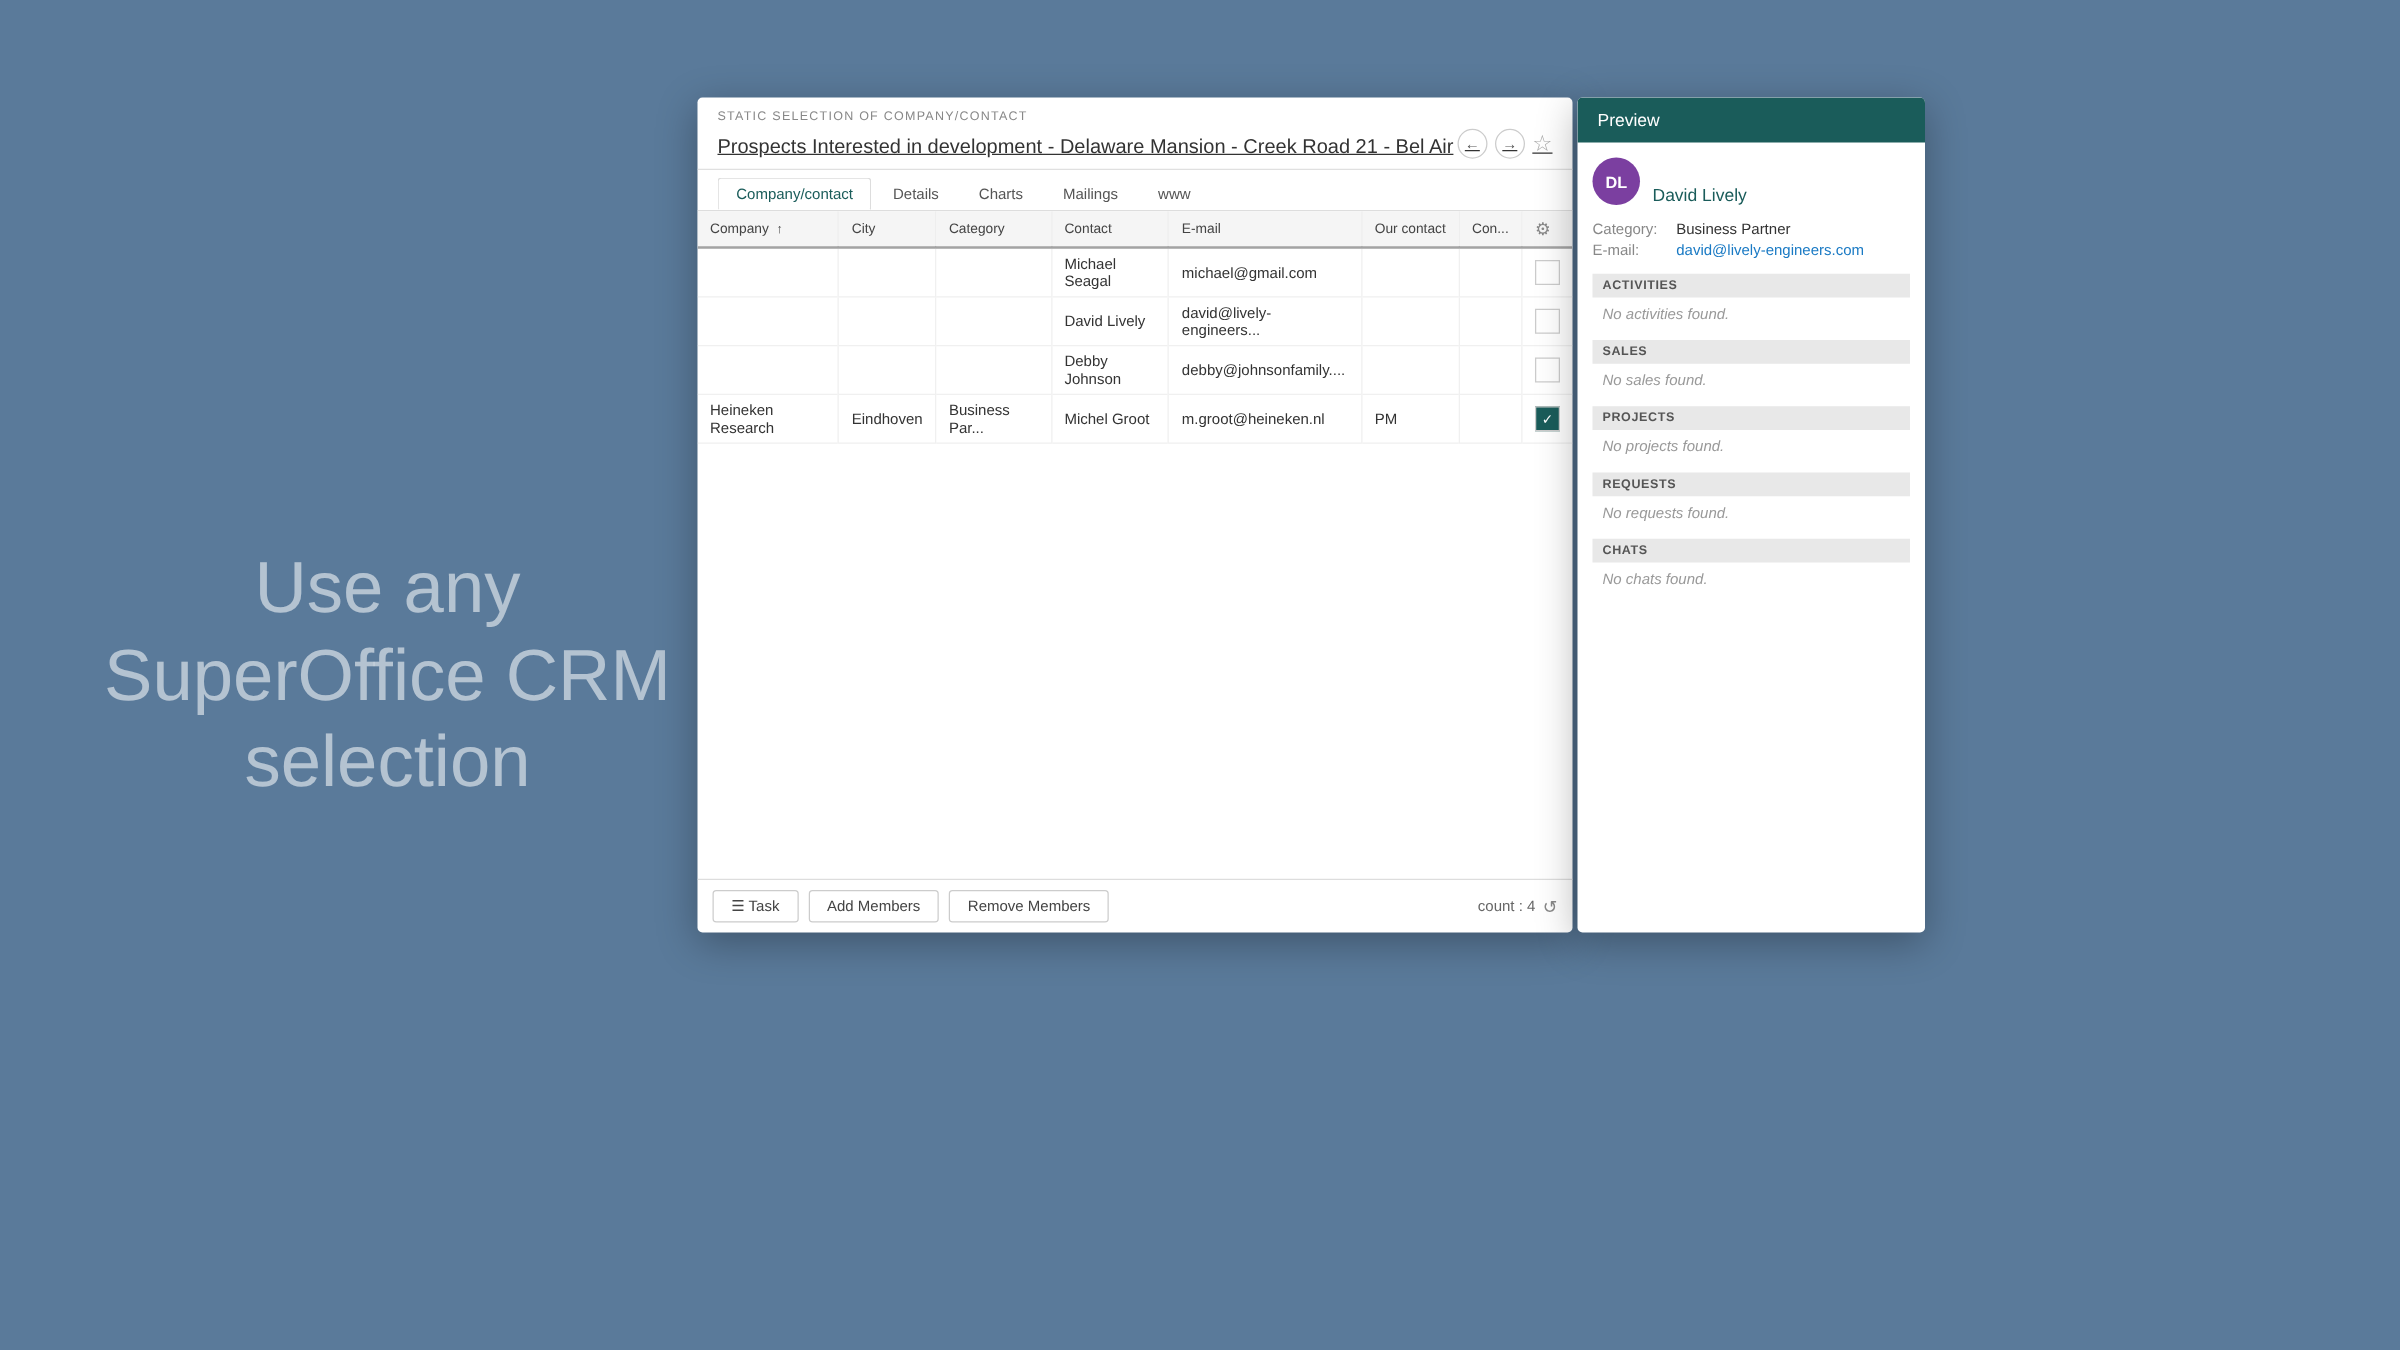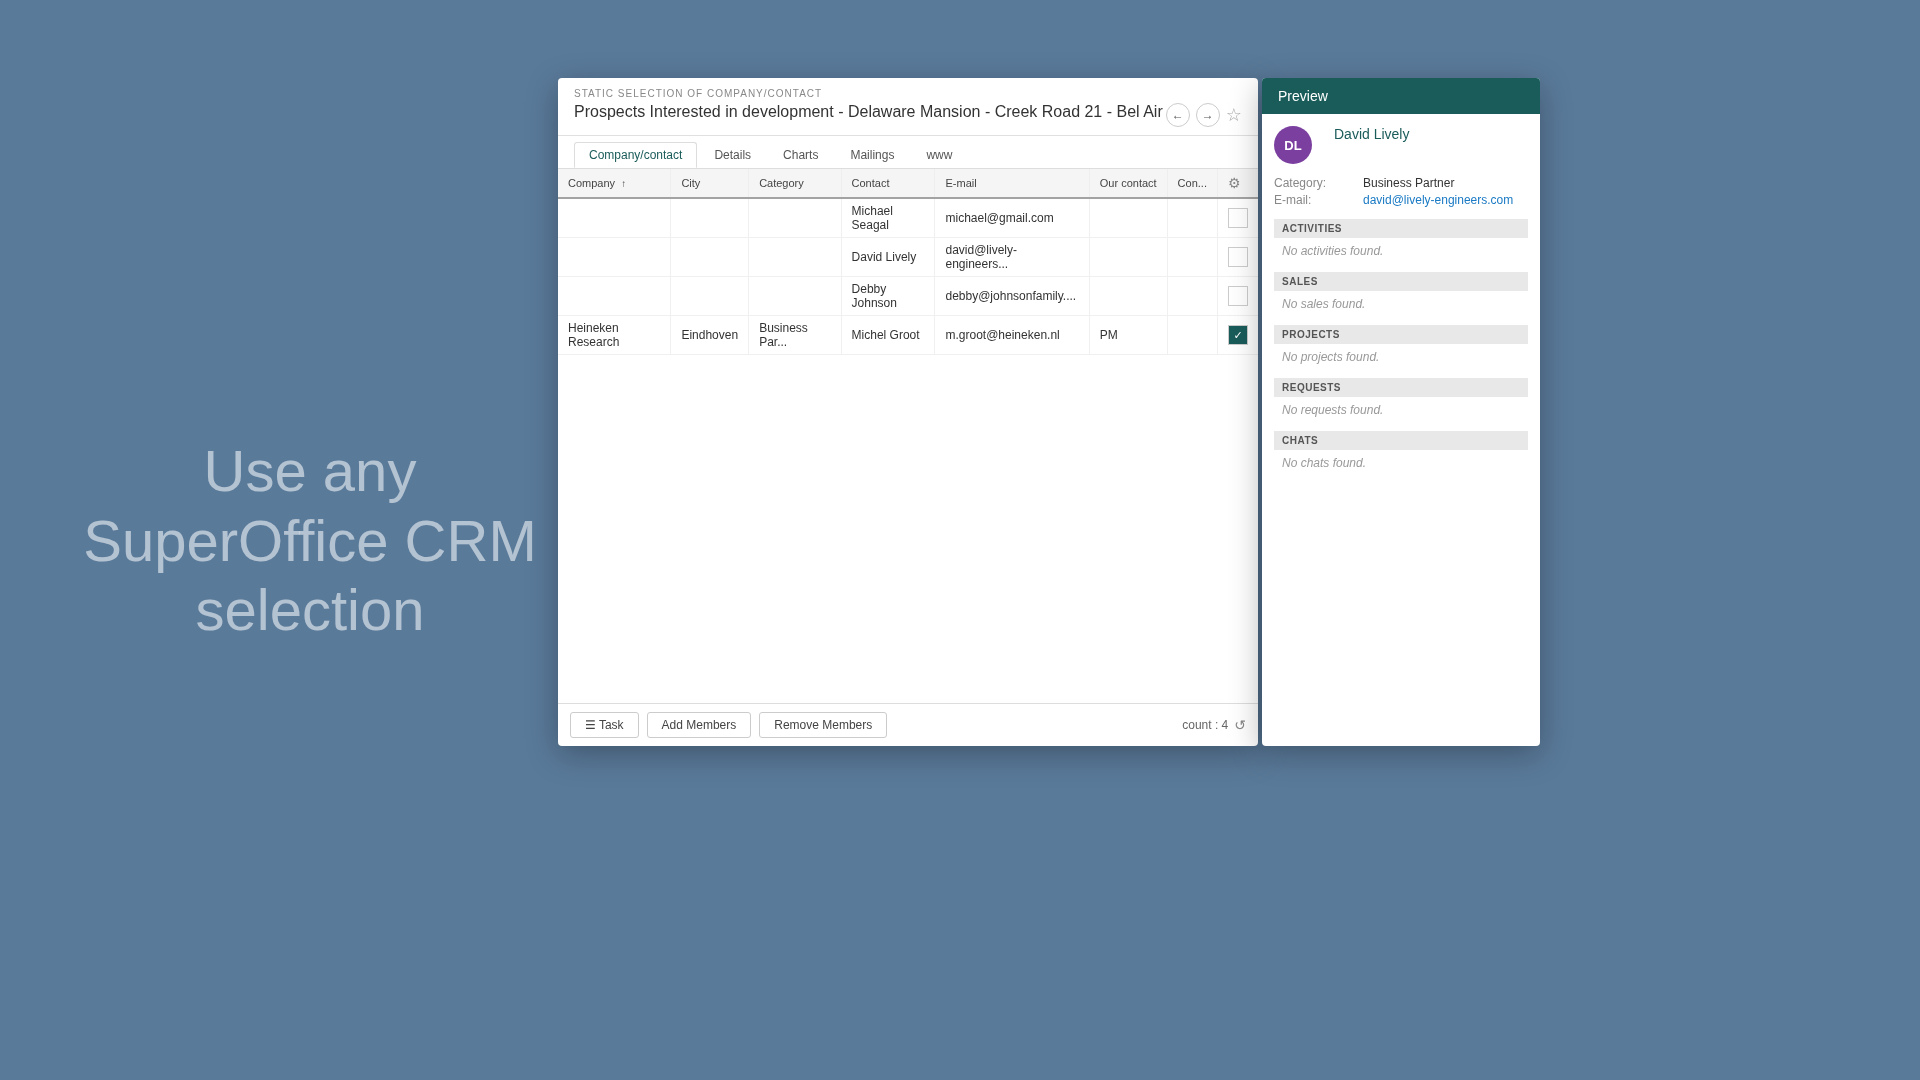--- a/index.html
+++ b/index.html
@@ -73,22 +73,23 @@
       text-transform: uppercase;
       letter-spacing: 1px;
       margin-bottom: 4px;
     }
 
     .selection-title {
       font-size: 16px;
       color: #333;
       font-weight: 400;
       display: flex;
-      align-items: flex-start;
+      align-items: flex-end;
       justify-content: space-between;
+      text-decoration: underline;
     }
 
     .title-actions {
       display: flex;
       gap: 6px;
       align-items: center;
     }
 
     .nav-btn {
       width: 24px;
@@ -270,22 +271,22 @@
 
     .preview-body {
       flex: 1;
       padding: 12px;
       overflow-y: auto;
       font-size: 12px;
     }
 
     .preview-contact {
       display: flex;
-      align-items: flex-start;
-      gap: 22px;
+      align-items: flex-end;
+      gap: 10px;
       margin-bottom: 12px;
     }
 
     .avatar {
       width: 38px;
       height: 38px;
       border-radius: 50%;
       background: #7b3fa0;
       color: #fff;
       display: flex;
@@ -302,21 +303,21 @@
       font-weight: 500;
     }
 
     .preview-info {
       margin-bottom: 12px;
       font-size: 12px;
     }
 
     .preview-info-row {
       display: flex;
-      gap: 24px;
+      gap: 2px;
       margin-bottom: 3px;
     }
 
     .preview-info-label {
       color: #888;
       min-width: 65px;
     }
 
     .preview-info-value {
       color: #333;

